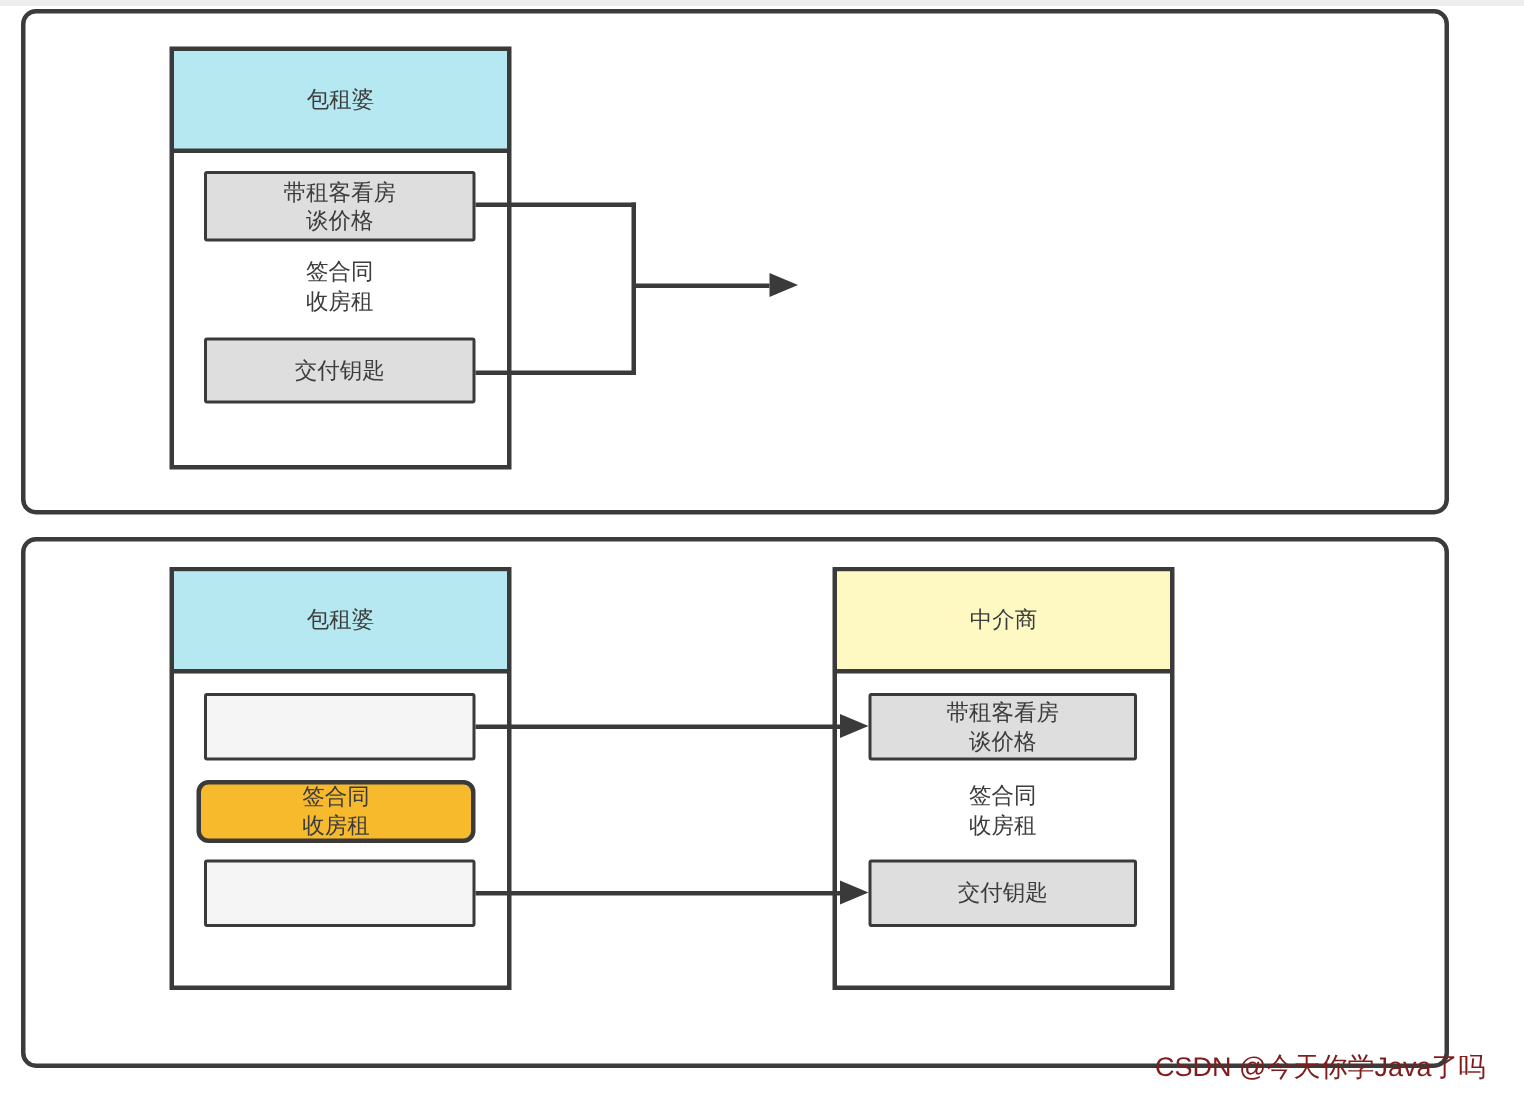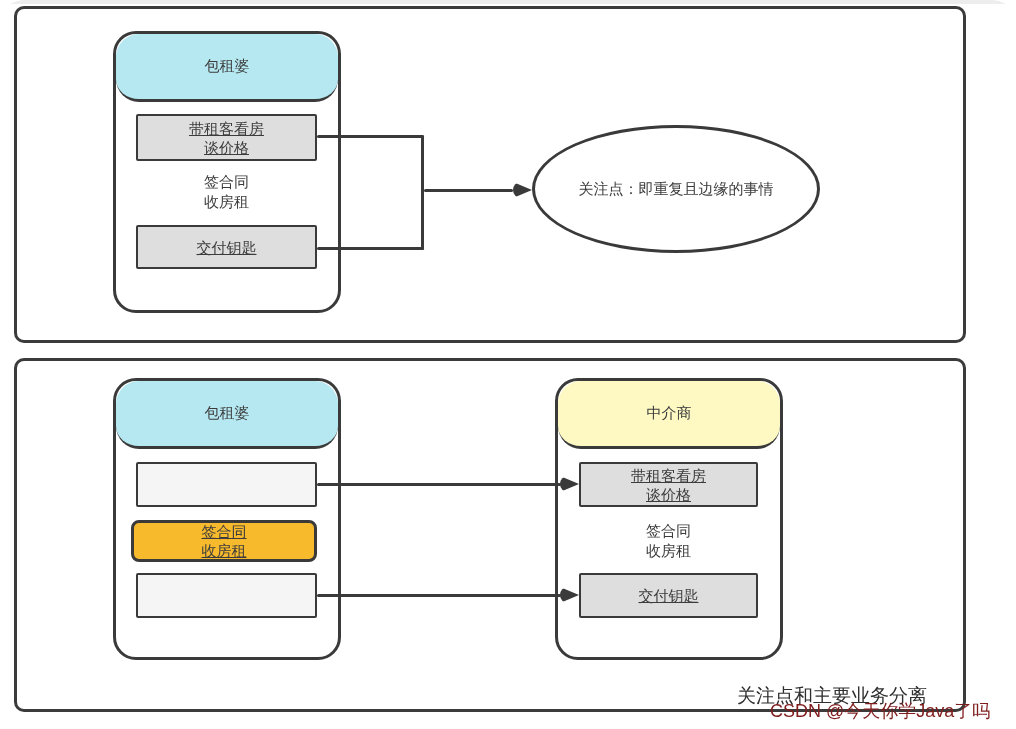--- a/index.html
+++ b/index.html
@@ -1,15 +1,15 @@
 <!DOCTYPE html>
 <html><head>
 <meta charset="utf-8">
 <style>
-  * { margin:0; padding:0; box-sizing:border-box;border-radius:23px; }
+  * { margin:0; padding:0; box-sizing:border-box; }
   body {
     font-family: "Liberation Sans", "DejaVu Sans", sans-serif;
     background:#ffffff;
   }
   #canvas {
     position:relative;
     width:1016px; height:729px;
     background:#ffffff;
     overflow:hidden;
     color:#3c3c3c;
@@ -43,21 +43,20 @@
 
   .task-box {
     position:absolute;
     border:2px solid #3a3a3a;
     background:#dedede;
     display:flex; flex-direction:column;
     align-items:center; justify-content:center;
     font-size:15px; line-height:19px;
     text-align:center;
     border-radius:2px;
-    text-decoration:underline;
   }
   .task-box.empty { background:#f5f5f5; }
   .task-box.orange {
     background:#f8ba2d;
     border:3px solid #3a3a3a;
     border-radius:8px;
   }
   .free-text {
     position:absolute;
     display:flex; flex-direction:column;
@@ -125,23 +124,20 @@
   <div class="task-box" style="left:136px; top:225px; width:181px; height:44px;">
     <span>交付钥匙</span>
   </div>
 
   <div class="line" style="left:317px; top:135px; width:107px; height:3px;"></div>
   <div class="line" style="left:317px; top:247px; width:107px; height:3px;"></div>
   <div class="line" style="left:421px; top:135px; width:3px; height:115px;"></div>
   <div class="line" style="left:424px; top:189px; width:89px; height:3px;"></div>
   <div class="arrowhead" style="left:513px; top:182px;"></div>
 
-  <div class="ellipse">
-    <span>关注点：即重复且边缘的事情</span>
-  </div>
 
   <div class="panel" id="panel2"></div>
 
   <div class="entity" style="left:113px; top:378px; width:228px; height:282px;">
     <div class="entity-header hdr-cyan">
       <span>包租婆</span>
     </div>
   </div>
 
   <div class="task-box empty" style="left:136px; top:462px; width:181px; height:45px;"></div>
@@ -172,15 +168,14 @@
   <div class="task-box" style="left:579px; top:573px; width:179px; height:45px;">
     <span>交付钥匙</span>
   </div>
 
   <div class="line" style="left:317px; top:483px; width:244px; height:3px;"></div>
   <div class="arrowhead" style="left:560px; top:476px;"></div>
 
   <div class="line" style="left:317px; top:594px; width:244px; height:3px;"></div>
   <div class="arrowhead" style="left:560px; top:587px;"></div>
 
-  <div class="caption">关注点和主要业务分离</div>
   <div class="watermark">CSDN @今天你学Java了吗</div>
 </div>
 
 </body></html>

